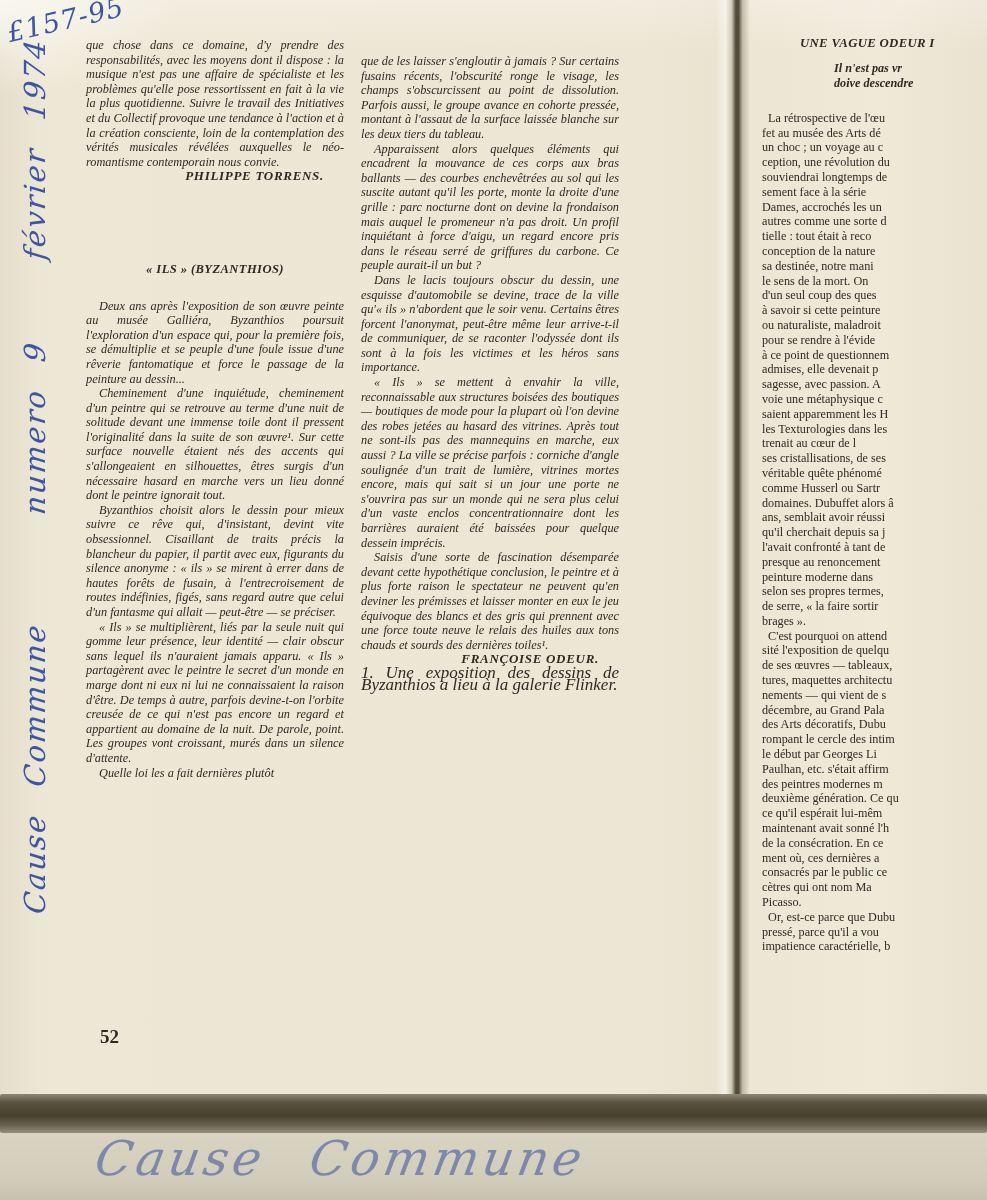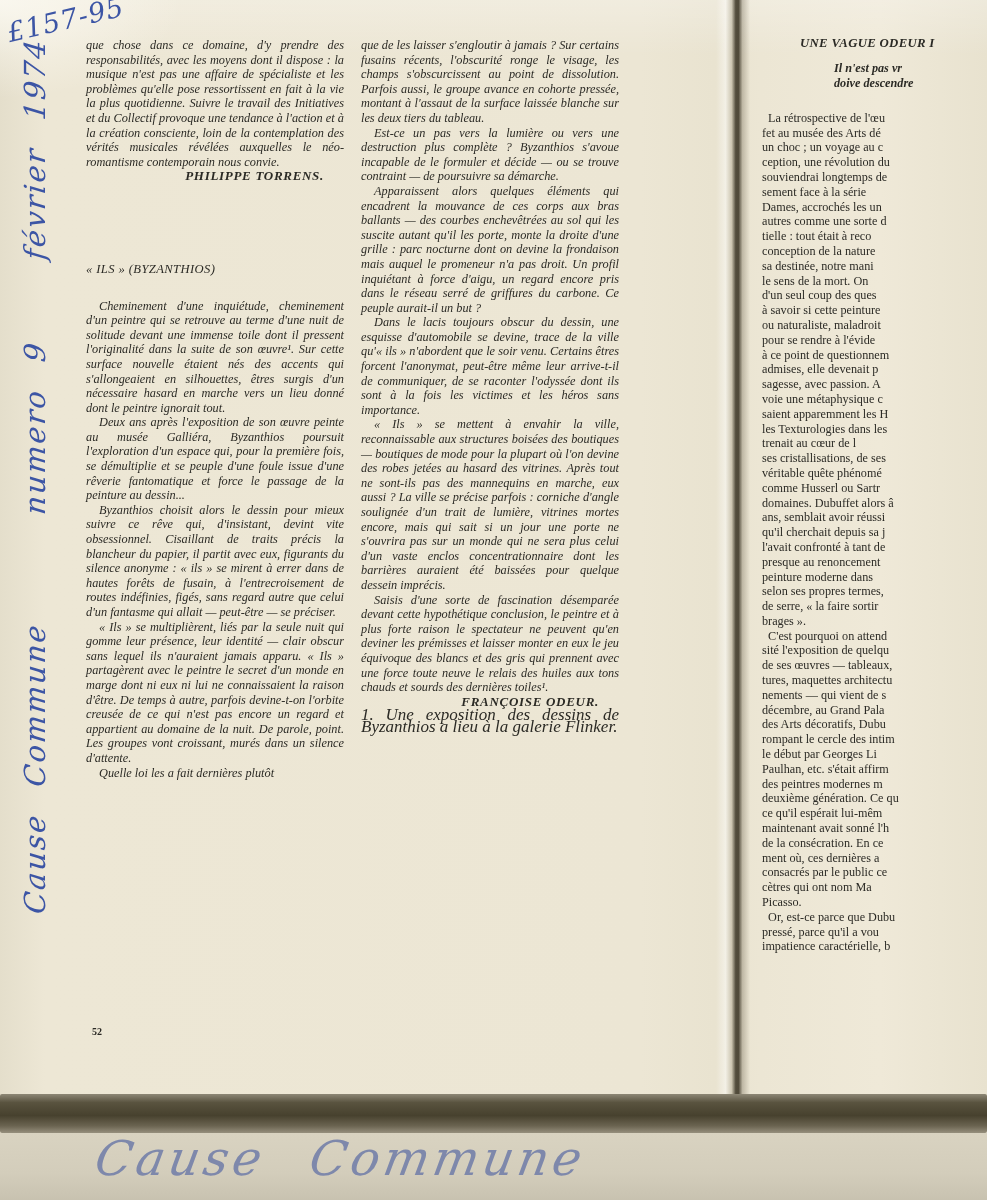--- a/index.html
+++ b/index.html
@@ -19,55 +19,55 @@
   
   .col {
     position: absolute;
     top: 38px;
     width: 258px;
     font-size: 12.3px;
     line-height: 14.6px;
     text-align: justify;
   }
   .col-1 { left: 86px; }
-  .col-2 { left: 361px; }
+  .col-2 { left: 361px; margin-top: 16px; }
 
   .col p { margin: 0; text-indent: 13px; font-style: italic; }
   .col p.no-indent { text-indent: 0; }
 
   .byline {
     text-align: right;
     padding-right: 20px;
     font-weight: bold;
     font-size: 13px;
     letter-spacing: .7px;
     margin-top: 11px;
   }
 
   .article-heading {
     margin: 78px 0 22px 0;
-    text-align: left;
-    font-style: italic;
-    font-weight: normal;
+    text-align: center;
+    font-style: italic;
+    font-weight: bold;
     font-size: 12.6px;
     letter-spacing: .4px;
   }
 
   .footnote {
     margin-top: 74px;
     font-size: 17px;
     line-height: 12px;
     text-indent: 13px;
   }
 
   .page-number {
     position: absolute;
-    left: 92px; top: 1026px;
-    font-weight: bold;
-    font-size: 10px;
+    left: 100px; top: 1026px;
+    font-weight: bold;
+    font-size: 19px;
   }
 
   
   .right-page {
     position: absolute;
     left: 762px; top: 36px;
     width: 320px;
     font-size: 12.2px;
     line-height: 14.8px;
   }
@@ -159,30 +159,29 @@
 
 <div class="scan">
 
   <div class="ink price-note">£157-95</div>
   <div class="ink spine-note">Cause Commune    numero 9   février 1974</div>
 
   <div class="col col-1">
     <p class="no-indent">que chose dans ce domaine, d'y prendre des responsabilités, avec les moyens dont il dispose : la musique n'est pas une affaire de spécialiste et les problèmes qu'elle pose ressortissent en fait à la vie la plus quotidienne. Suivre le travail des Initiatives et du Collectif provoque une tendance à l'action et à la création consciente, loin de la contemplation des vérités musicales révélées auxquelles le néo-romantisme contemporain nous convie.</p>
     <p class="no-indent byline">PHILIPPE TORRENS.</p>
     <h2 class="article-heading">« ILS » (BYZANTHIOS)</h2>
+    <p>Deux ans après l'exposition de son œuvre peinte au musée Galliéra, Byzanthios poursuit l'exploration d'un espace qui, pour la première fois, se démultiplie et se peuple d'une foule issue d'une rêverie fantomatique et force le passage de la peinture au dessin...</p>
     <p>Cheminement d'une inquiétude, cheminement d'un peintre qui se retrouve au terme d'une nuit de solitude devant une immense toile dont il pressent l'originalité dans la suite de son œuvre¹. Sur cette surface nouvelle étaient nés des accents qui s'allongeaient en silhouettes, êtres surgis d'un nécessaire hasard en marche vers un lieu donné dont le peintre ignorait tout.</p>
-    <p>Deux ans après l'exposition de son œuvre peinte au musée Galliéra, Byzanthios poursuit l'exploration d'un espace qui, pour la première fois, se démultiplie et se peuple d'une foule issue d'une rêverie fantomatique et force le passage de la peinture au dessin...</p>
     <p>Byzanthios choisit alors le dessin pour mieux suivre ce rêve qui, d'insistant, devint vite obsessionnel. Cisaillant de traits précis la blancheur du papier, il partit avec eux, figurants du silence anonyme : « ils » se mirent à errer dans de hautes forêts de fusain, à l'entrecroisement de routes indéfinies, figés, sans regard autre que celui d'un fantasme qui allait — peut-être — se préciser.</p>
     <p>« Ils » se multiplièrent, liés par la seule nuit qui gomme leur présence, leur identité — clair obscur sans lequel ils n'auraient jamais apparu. « Ils » partagèrent avec le peintre le secret d'un monde en marge dont ni eux ni lui ne connaissaient la raison d'être. De temps à autre, parfois devine-t-on l'orbite creusée de ce qui n'est pas encore un regard et appartient au domaine de la nuit. De parole, point. Les groupes vont croissant, murés dans un silence d'attente.</p>
     <p>Quelle loi les a fait dernières plutôt</p>
   </div>
 
   <div class="col col-2">
     <p class="no-indent">que de les laisser s'engloutir à jamais ? Sur certains fusains récents, l'obscurité ronge le visage, les champs s'obscurcissent au point de dissolution. Parfois aussi, le groupe avance en cohorte pressée, montant à l'assaut de la surface laissée blanche sur les deux tiers du tableau.</p>
-    <p>Est-ce un pas vers la lumière ou vers une destruction plus complète ? Byzanthios s'avoue incapable de le formuler et décide — ou se trouve contraint — de poursuivre sa démarche.</p>
     <p>Apparaissent alors quelques éléments qui encadrent la mouvance de ces corps aux bras ballants — des courbes enchevêtrées au sol qui les suscite autant qu'il les porte, monte la droite d'une grille : parc nocturne dont on devine la frondaison mais auquel le promeneur n'a pas droit. Un profil inquiétant à force d'aigu, un regard encore pris dans le réseau serré de griffures du carbone. Ce peuple aurait-il un but ?</p>
     <p>Dans le lacis toujours obscur du dessin, une esquisse d'automobile se devine, trace de la ville qu'« ils » n'abordent que le soir venu. Certains êtres forcent l'anonymat, peut-être même leur arrive-t-il de communiquer, de se raconter l'odyssée dont ils sont à la fois les victimes et les héros sans importance.</p>
     <p>« Ils » se mettent à envahir la ville, reconnaissable aux structures boisées des boutiques — boutiques de mode pour la plupart où l'on devine des robes jetées au hasard des vitrines. Après tout ne sont-ils pas des mannequins en marche, eux aussi ? La ville se précise parfois : corniche d'angle soulignée d'un trait de lumière, vitrines mortes encore, mais qui sait si un jour une porte ne s'ouvrira pas sur un monde qui ne sera plus celui d'un vaste enclos concentrationnaire dont les barrières auraient été baissées pour quelque dessein imprécis.</p>
     <p>Saisis d'une sorte de fascination désemparée devant cette hypothétique conclusion, le peintre et à plus forte raison le spectateur ne peuvent qu'en deviner les prémisses et laisser monter en eux le jeu équivoque des blancs et des gris qui prennent avec une force toute neuve le relais des huiles aux tons chauds et sourds des dernières toiles¹.</p>
     <p class="no-indent byline">FRANÇOISE ODEUR.</p>
     <p class="no-indent footnote">1. Une exposition des dessins de Byzanthios a lieu à la galerie Flinker.</p>
   </div>
 
   <div class="page-number">52</div>
 

